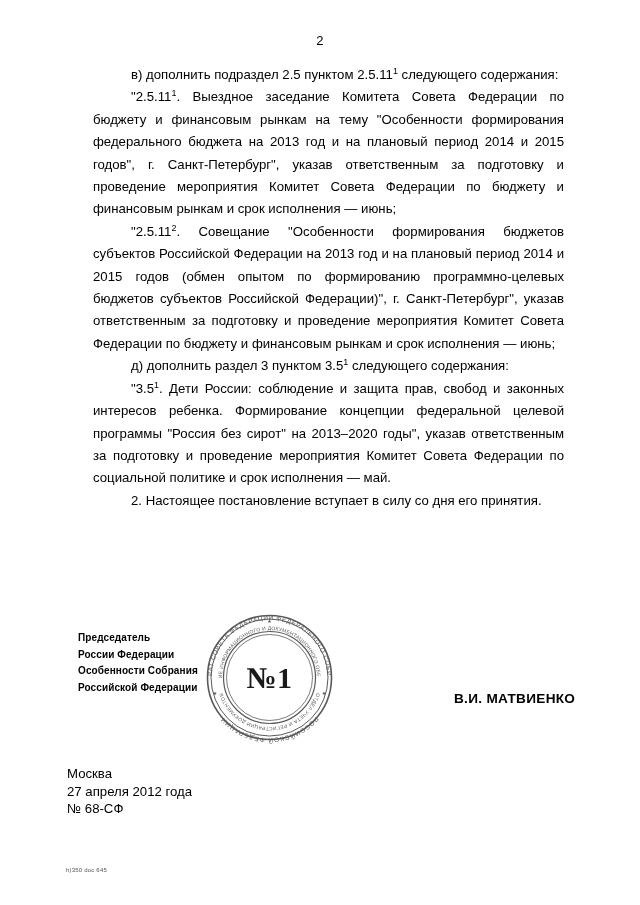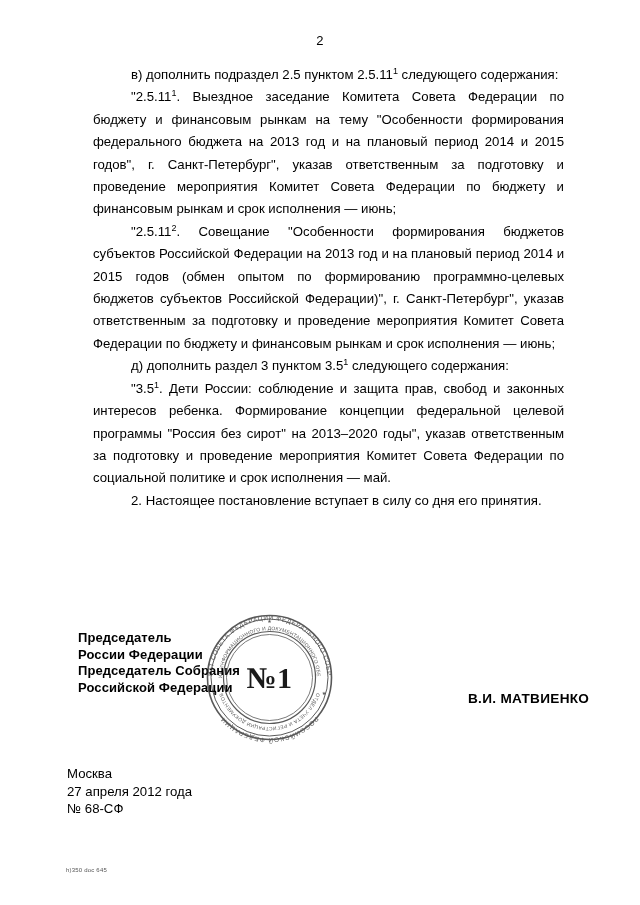--- a/index.html
+++ b/index.html
@@ -44,28 +44,28 @@
   }
   sup {
     font-size: 9px;
     vertical-align: super;
     line-height: 0;
   }
   .signature-block {
     position: absolute;
     left: 78px;
     top: 630px;
-    font-size: 13px;
+    font-size: 10px;
     line-height: 16.5px;
     font-weight: bold;
     letter-spacing: 0.1px;
   }
   .signature-name {
     position: absolute;
-    left: 440px;
+    left: 426px;
     top: 691px;
     font-size: 13.6px;
     font-weight: bold;
     letter-spacing: 0.3px;
     padding-left: 28px;
   }
   .place-date {
     position: absolute;
     left: 67px;
     top: 765px;
@@ -121,21 +121,21 @@
     <p class="para">"2.5.11<sup>1</sup>. Выездное заседание Комитета Совета Федерации по бюджету и финансовым рынкам на тему "Особенности формирования федерального бюджета на 2013 год и на плановый период 2014 и 2015 годов", г. Санкт-Петербург", указав ответственным за подготовку и проведение мероприятия Комитет Совета Федерации по бюджету и финансовым рынкам и срок исполнения — июнь;</p>
     <p class="para">"2.5.11<sup>2</sup>. Совещание "Особенности формирования бюджетов субъектов Российской Федерации на 2013 год и на плановый период 2014 и 2015 годов (обмен опытом по формированию программно-целевых бюджетов субъектов Российской Федерации)", г. Санкт-Петербург", указав ответственным за подготовку и проведение мероприятия Комитет Совета Федерации по бюджету и финансовым рынкам и срок исполнения — июнь;</p>
     <p class="para">д) дополнить раздел 3 пунктом 3.5<sup>1</sup> следующего содержания:</p>
     <p class="para">"3.5<sup>1</sup>. Дети России: соблюдение и защита прав, свобод и законных интересов ребенка. Формирование концепции федеральной целевой программы "Россия без сирот" на 2013–2020 годы", указав ответственным за подготовку и проведение мероприятия Комитет Совета Федерации по социальной политике и срок исполнения — май.</p>
     <p class="para">2. Настоящее постановление вступает в силу со дня его принятия.</p>
   </div>
 
   <div class="signature-block">
     <div>Председатель</div>
     <div>России Федерации</div>
-    <div>Председатель Собрания</div>
+    <div>Особенности Собрания</div>
     <div>Российской Федерации</div>
   </div>
 
   <div class="signature-name">В.И. МАТВИЕНКО</div>
 
   <div class="stamp">
     <svg width="133" height="133" viewBox="0 0 133 133" xmlns="http://www.w3.org/2000/svg">
       <defs>
         <path id="arcOuterTop" d="M 9,66.5 A 57.5,57.5 0 0 1 124,66.5"></path>
         <path id="arcOuterBottom" d="M 127,66.5 A 60.5,60.5 0 0 1 6,66.5"></path>

